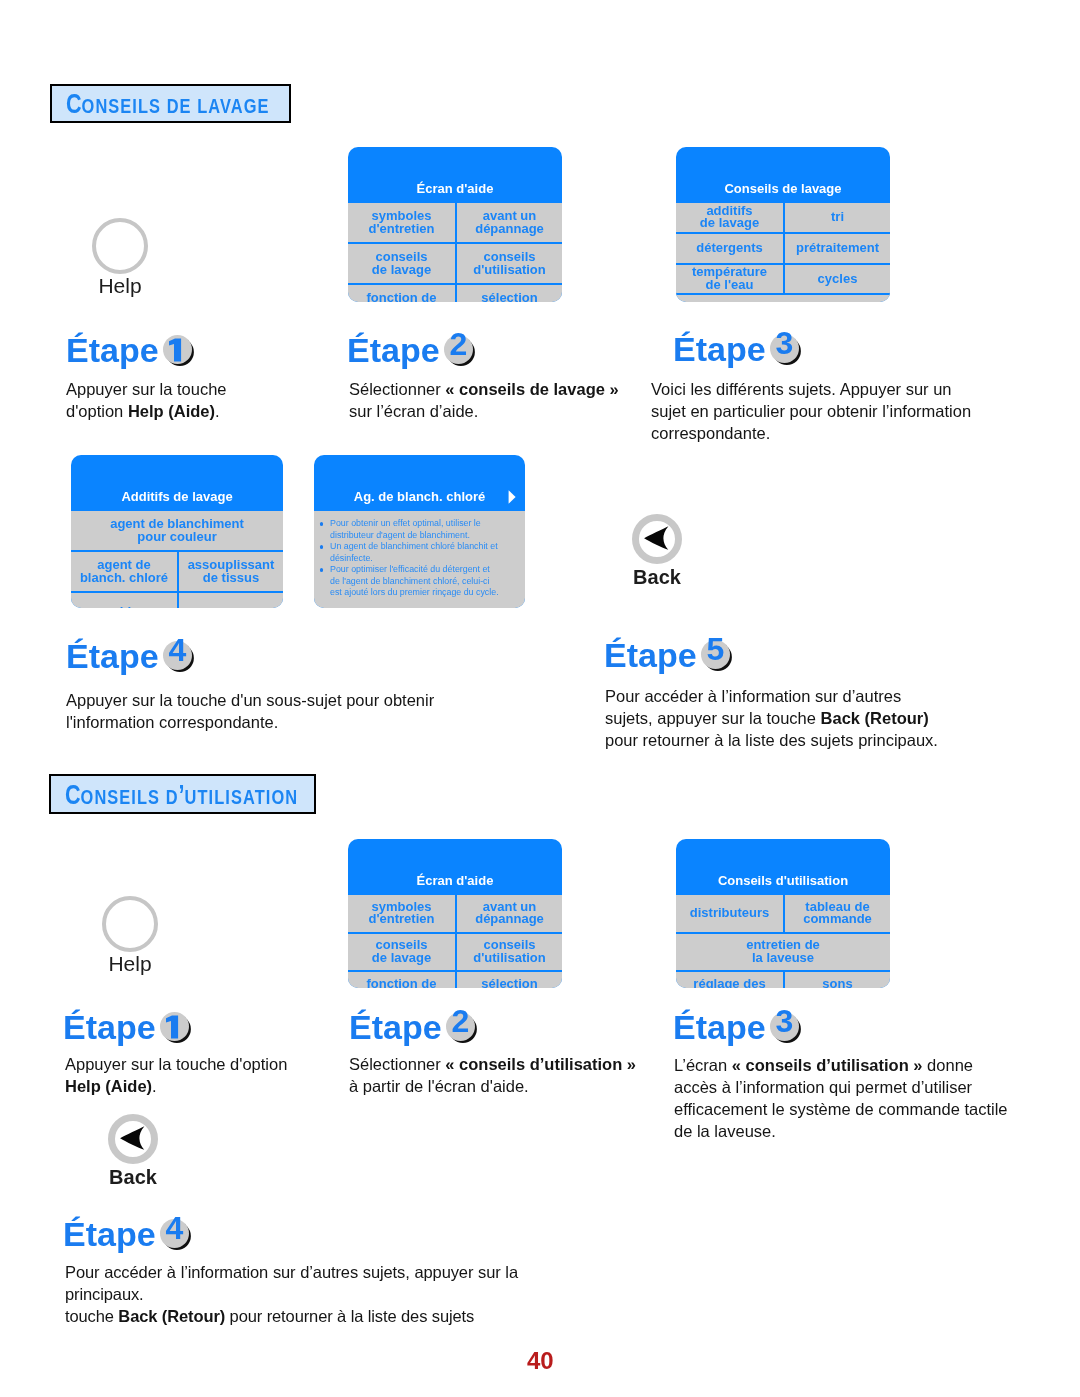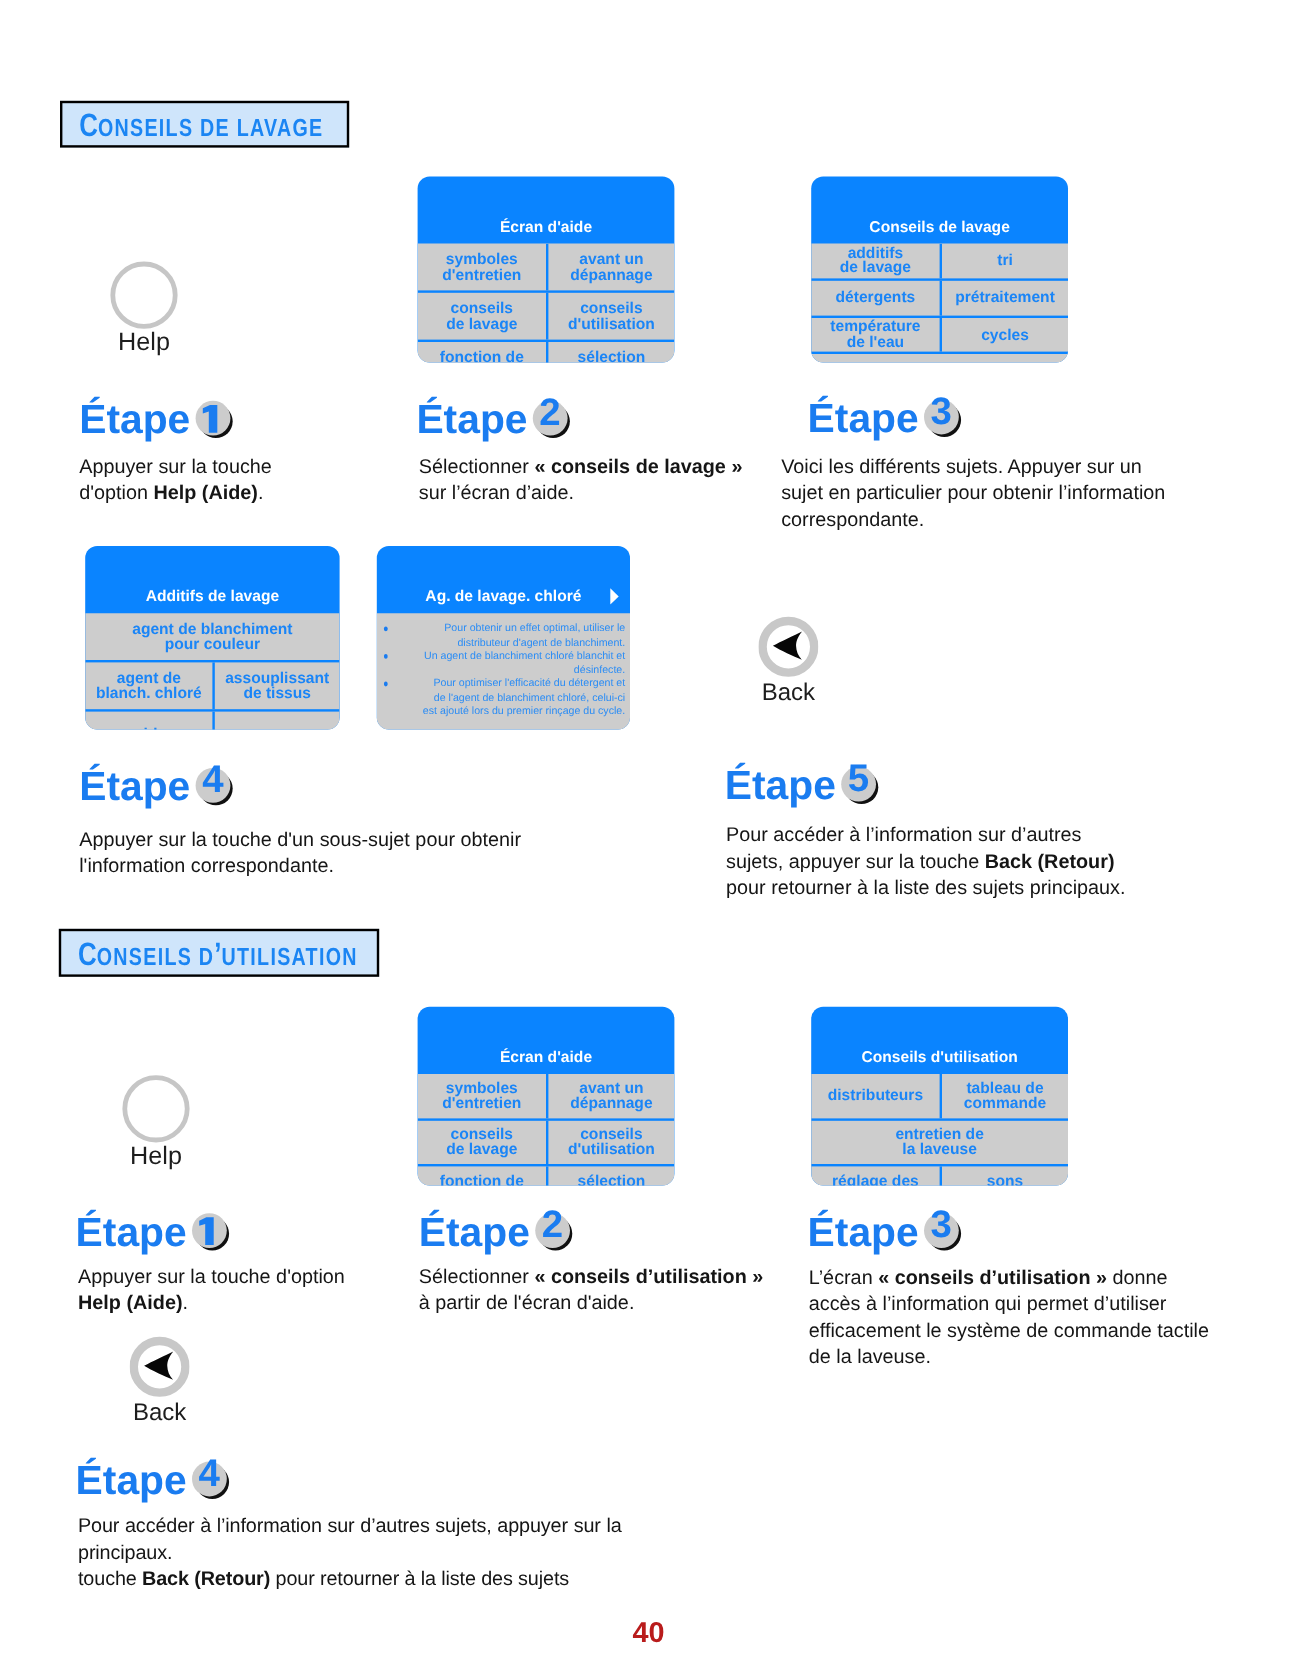--- a/index.html
+++ b/index.html
@@ -50,26 +50,26 @@
   .para{position:absolute;font-size:16.5px;color:#151515;line-height:22px;}
   .para b{font-weight:700;}
 
   
   .help{position:absolute;text-align:center;}
   .help .ring{width:56px;height:56px;border:4px solid #c6c6c6;border-radius:50%;
         margin:0 auto;box-sizing:border-box;}
   .help .lbl{font-size:21px;color:#1d1d1d;margin-top:1px;line-height:1;}
 
   
-  .back{position:absolute;text-align:center;}
+  .back{position:absolute;text-align:center;font-weight:bold;}
   .back .lbl{font-size:20px;color:#1d1d1d;margin-top:2px;line-height:1;}
   .back svg{display:block;margin:0 auto;}
 
   
-  .screen .body.bl{height:123px;box-sizing:border-box;text-align:right;}
+  .screen .body.bl{height:123px;box-sizing:border-box;}
   .bullets{color:#2a8cf5;font-size:8.85px;line-height:11.55px;margin:0;
            padding:7px 4px 4px 16px;list-style:none;}
   .bullets li{margin:0;position:relative;}
   .bullets li::before{content:"";position:absolute;left:-10px;top:4.2px;
            width:3.4px;height:3.4px;border-radius:50%;background:#1a7cf0;}
   .tri{position:absolute;left:194px;top:7px;line-height:0;}
   .para.just{text-align:justify;text-align-last:left;letter-spacing:-0.11px;}
   .para.just .ln{display:block;text-align:justify;text-align-last:justify;}
   .para.just .ln:last-child{text-align-last:left;}
 
@@ -193,21 +193,21 @@
         </div>
         <div class="cell">
           <span>azurage</span>
         </div>
       </div>
     </div>
 </div>
 
 <div class="screen" style="left:314px;top:455px;width:211px;height:153px;">
   <div class="title">
-    <span>Ag. de lavage. chloré</span>
+    <span>Ag. de blanch. chloré</span>
     <span class="tri" aria-hidden="true"><svg width="8" height="14" viewBox="0 0 8 14">
           <path d="M0.6 0.3 L7.6 7 L0.6 13.7 Z" fill="#ffffff"></path>
         </svg></span>
   </div>
   <div class="body bl">
     <ul class="bullets">
         <li>Pour obtenir un effet optimal, utiliser le<br>distributeur d'agent de blanchiment.</li>
         <li>Un agent de blanchiment chloré blanchit et<br>désinfecte.</li>
         <li>Pour optimiser l'efficacité du détergent et<br>de l'agent de blanchiment chloré, celui-ci<br>est ajouté lors du premier rinçage du cycle.</li>
       </ul>

